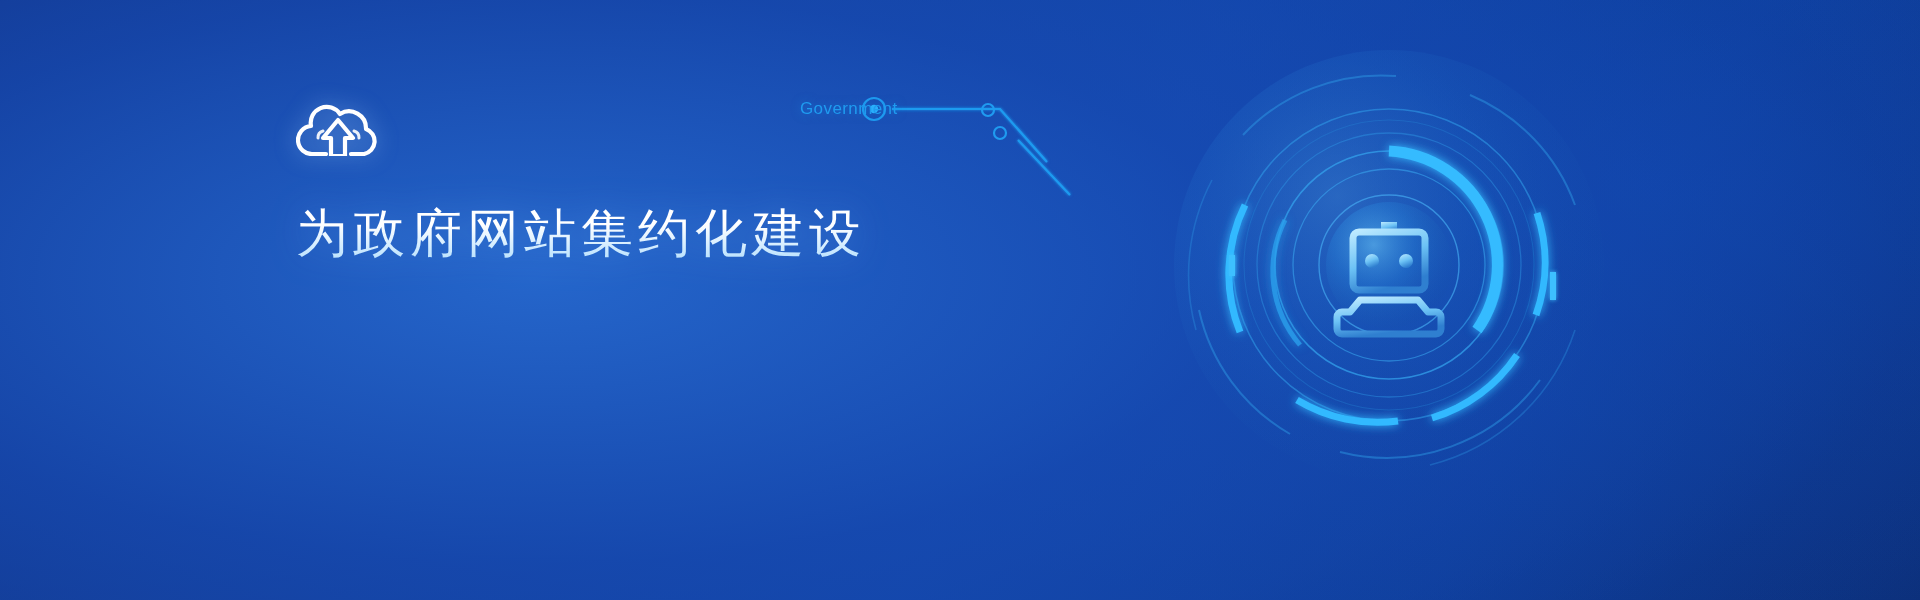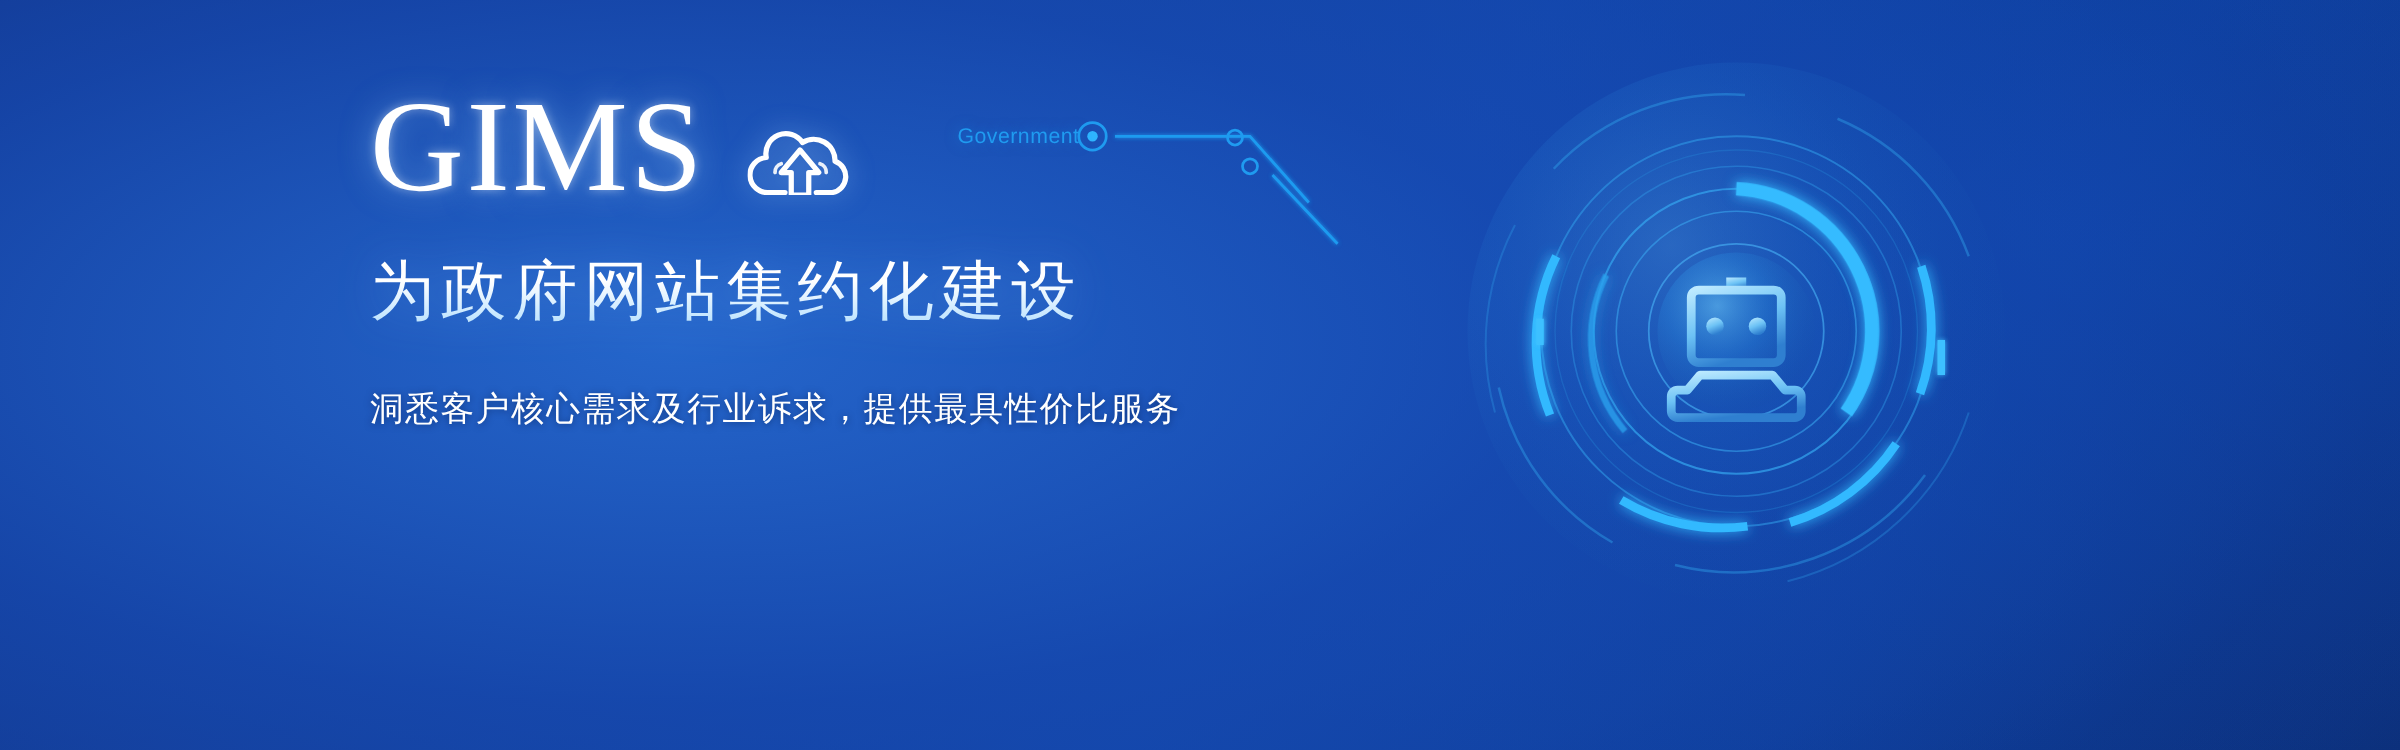--- a/index.html
+++ b/index.html
@@ -45,21 +45,21 @@
   .sub{margin-top:40px;}
   .sub p{
     margin:0 0 22px 0;
     font-size:27px;line-height:34px;color:#ffffff;letter-spacing:1.2px;
     text-shadow:0 1px 6px rgba(6,26,72,.55);
     white-space:nowrap;
   }
 
   
   .gov-label{
-    position:absolute;left:766px;top:99px;z-index:7;
+    position:absolute;left:800px;top:99px;z-index:7;
     font-size:17px;letter-spacing:.4px;color:#1f9bf0;
     text-shadow:0 0 10px rgba(31,155,240,.5);
     white-space:nowrap;
   }
 
   
   .layer{position:absolute;inset:0;z-index:5;}
   .layer.back{z-index:2;}
 </style>
 </head>
@@ -181,35 +181,33 @@
 
     <circle cx="988" cy="110" r="6" fill="none" stroke="#1f9bf0" stroke-width="2.2"></circle>
     <circle cx="1000" cy="133" r="6" fill="none" stroke="#1f9bf0" stroke-width="2.2"></circle>
   </svg>
 
   <div class="gov-label">Government</div>
 
   <div class="copy">
 
     <div class="brandrow">
-      <div class="brand">GIMS</div>
 
       <svg class="cloud-icon" viewBox="0 0 84 62" aria-hidden="true">
         <g fill="none" stroke="#ffffff" stroke-width="4.2" stroke-linecap="round" stroke-linejoin="round">
 
           <path d="M 30 60 H 17 A 14 14 0 0 1 15 32 A 16 16 0 0 1 44 20 A 17 17 0 0 1 70 35 A 13 13 0 0 1 68 60 H 55"></path>
 
           <path d="M 22 44 a 7 7 0 0 1 5 -7" stroke-width="3" opacity=".9"></path>
           <path d="M 63 44 a 7 7 0 0 0 -5 -7" stroke-width="3" opacity=".9"></path>
 
           <path d="M 42 26 L 57 44 H 49 V 62 H 35 V 44 H 27 Z"></path>
         </g>
       </svg>
     </div>
 
     <div class="headline">为政府网站集约化建设</div>
 
     <div class="sub">
-      <p>洞悉客户核心需求及行业诉求，提供最具性价比服务</p>
     </div>
 
   </div>
 </div>
 
 </body></html>

